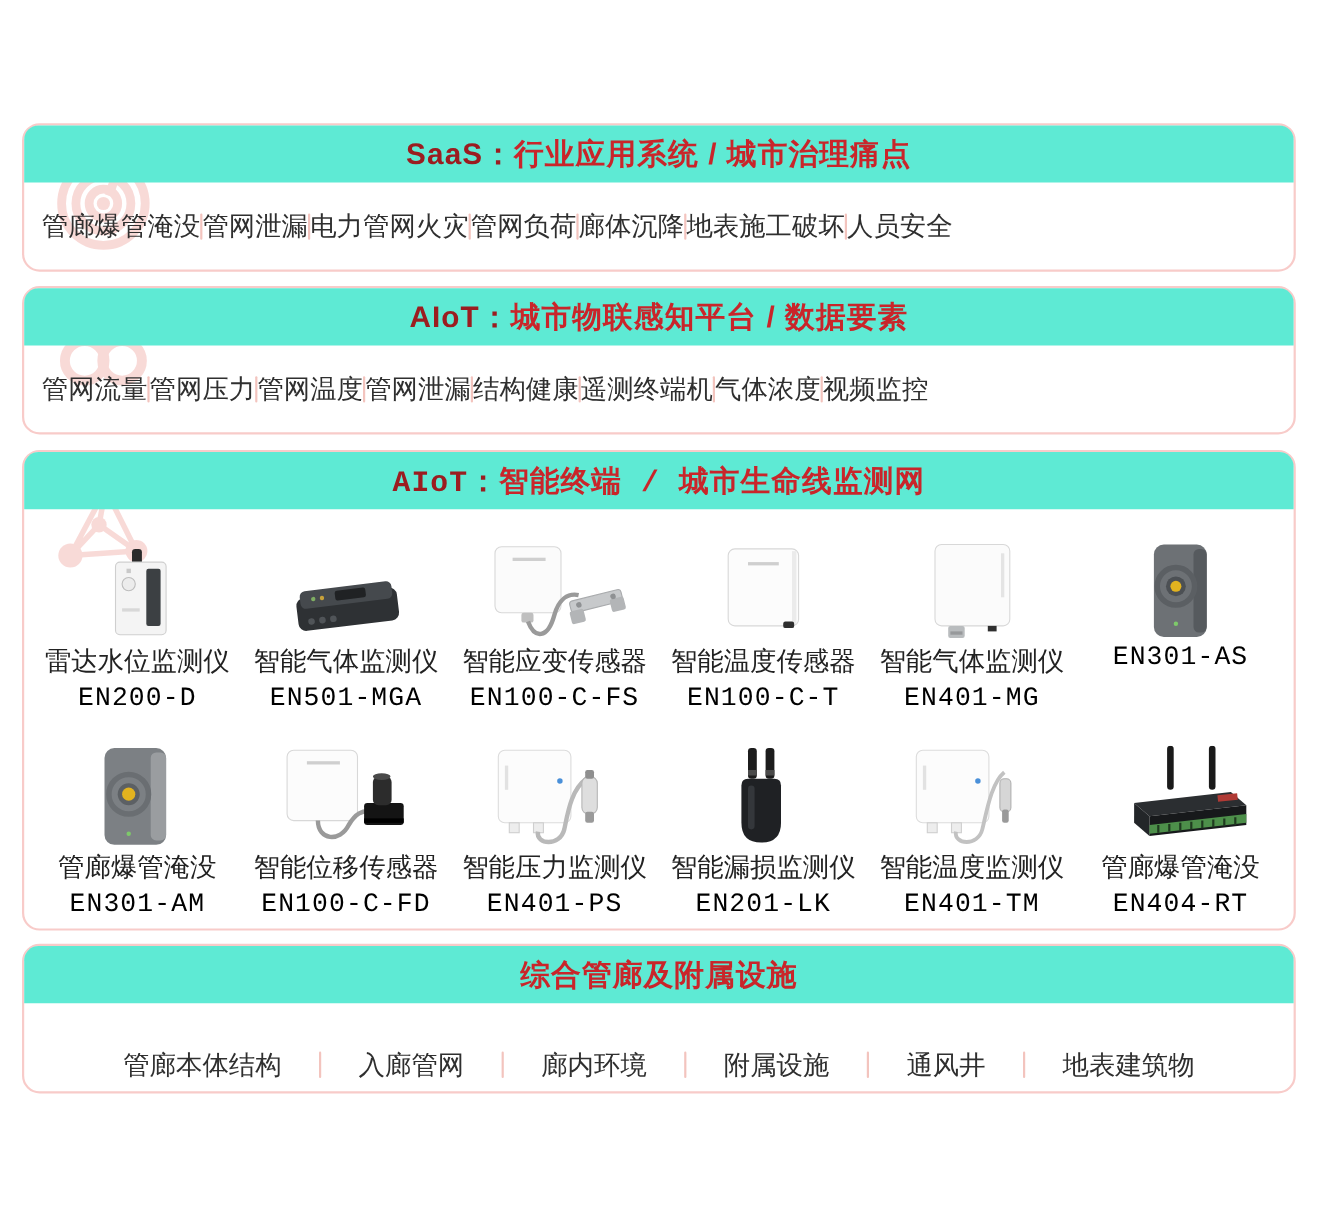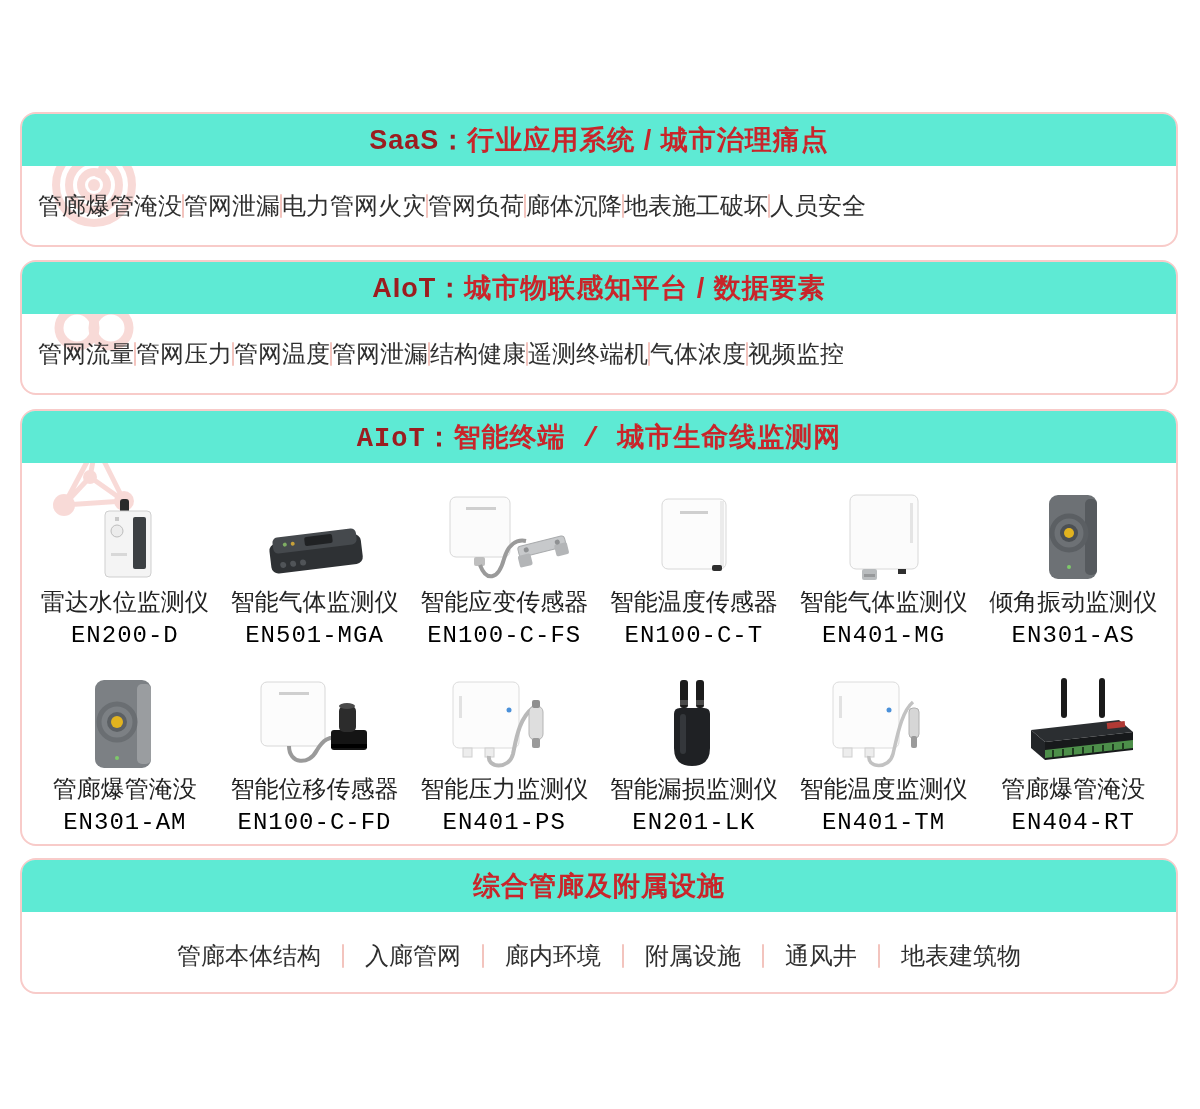--- a/index.html
+++ b/index.html
@@ -26,21 +26,21 @@
   .title-prefix{color:#9b1d20;}
   .title-main{color:#c9252a;}
 
   .watermark{position:absolute;left:22px;top:16px;width:100px;height:100px;opacity:.55;z-index:1;}
 
   .items-row{
     display:flex;align-items:center;position:relative;z-index:2;
     height:79px;
   }
   .items-row.spread{padding:0 16px;}
-  .items-row.centered{justify-content:center;padding:4px;}
+  .items-row.centered{justify-content:center;padding:16px;gap:13px;}
   .item{font-size:24px;color:#2f2f2f;white-space:nowrap;}
   .items-row.centered .item{margin:0 21px;}
   .sep{width:2px;height:24px;background:#f3c4be;border-radius:1px;flex:none;}
 
   .products-row{display:flex;padding:0 8px;position:relative;z-index:2;}
   .product{flex:1;display:flex;flex-direction:column;align-items:center;min-width:0;}
   .device{height:94px;display:flex;align-items:flex-end;justify-content:center;}
   .products-row.row1 .device{margin-top:26px;}
   .products-row.row2 .device{margin-top:24px;}
   .product-name{font-size:24px;color:#222222;line-height:33px;margin-top:4px;white-space:nowrap;}
@@ -214,21 +214,20 @@
       <div class="device">
         <svg width="120" height="92" viewBox="0 0 120 92">
           <rect x="36" y="4" width="48" height="84" rx="9" fill="#6d7175"></rect>
           <rect x="72" y="8" width="12" height="76" rx="5" fill="#565a5e"></rect>
           <circle cx="56" cy="42" r="17" fill="none" stroke="#5b5f63" stroke-width="5"></circle>
           <circle cx="56" cy="42" r="9" fill="#4c5054"></circle>
           <circle cx="56" cy="42" r="5" fill="#e2b31f"></circle>
           <circle cx="56" cy="76" r="2" fill="#7ec96a"></circle>
         </svg>
       </div>
-      <div class="product-name">倾角振动监测仪</div>
       <div class="product-model">EN301-AS</div>
     </div>
   </div>
 
   <div class="products-row row2">
 
     <div class="product">
       <div class="device">
         <svg width="120" height="92" viewBox="0 0 120 92">
           <rect x="30" y="2" width="56" height="88" rx="9" fill="#7c8084"></rect>

